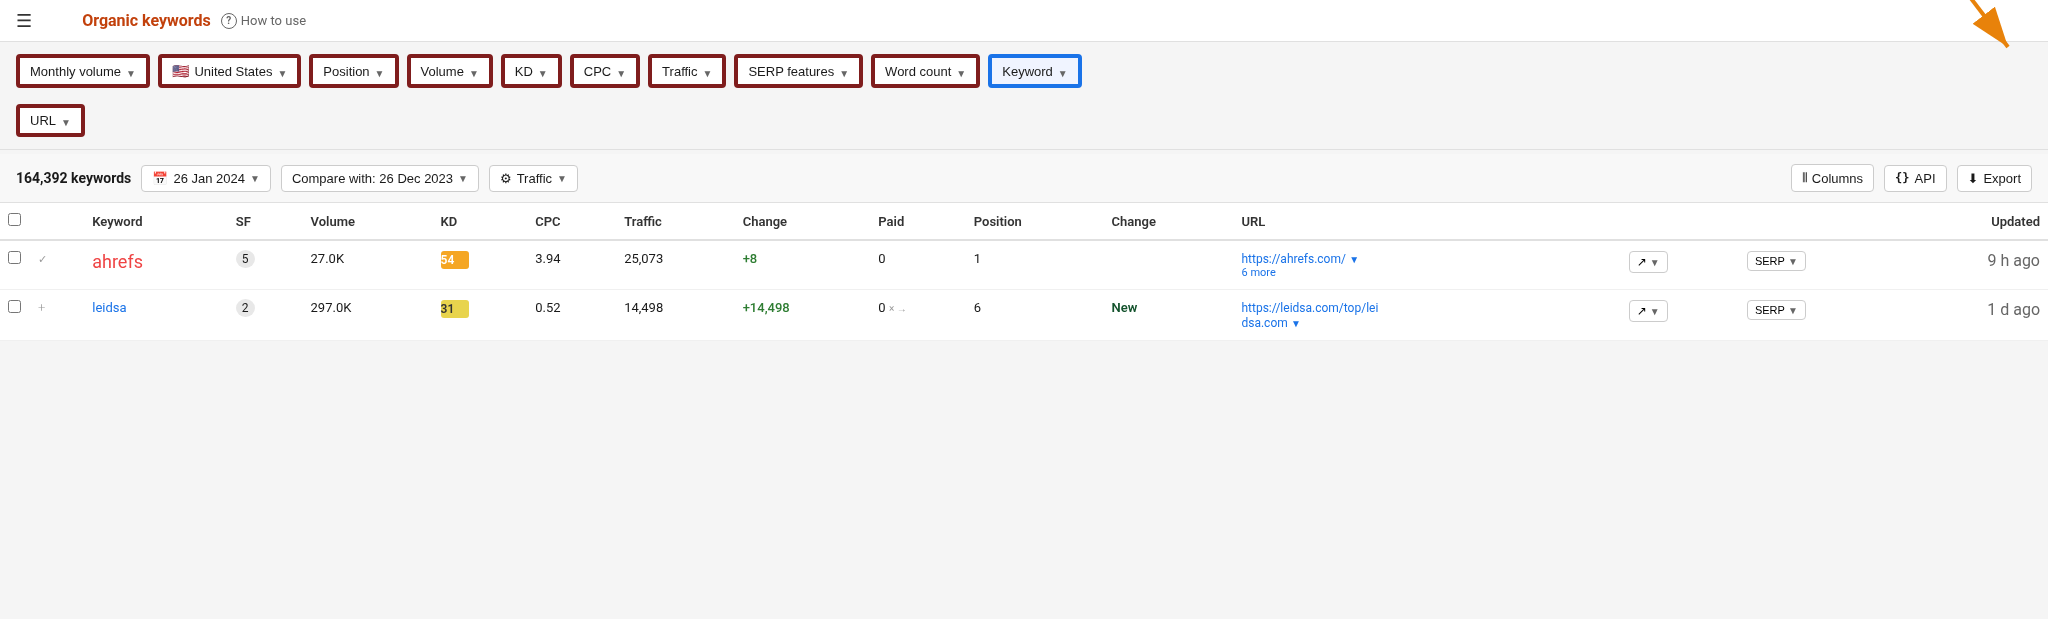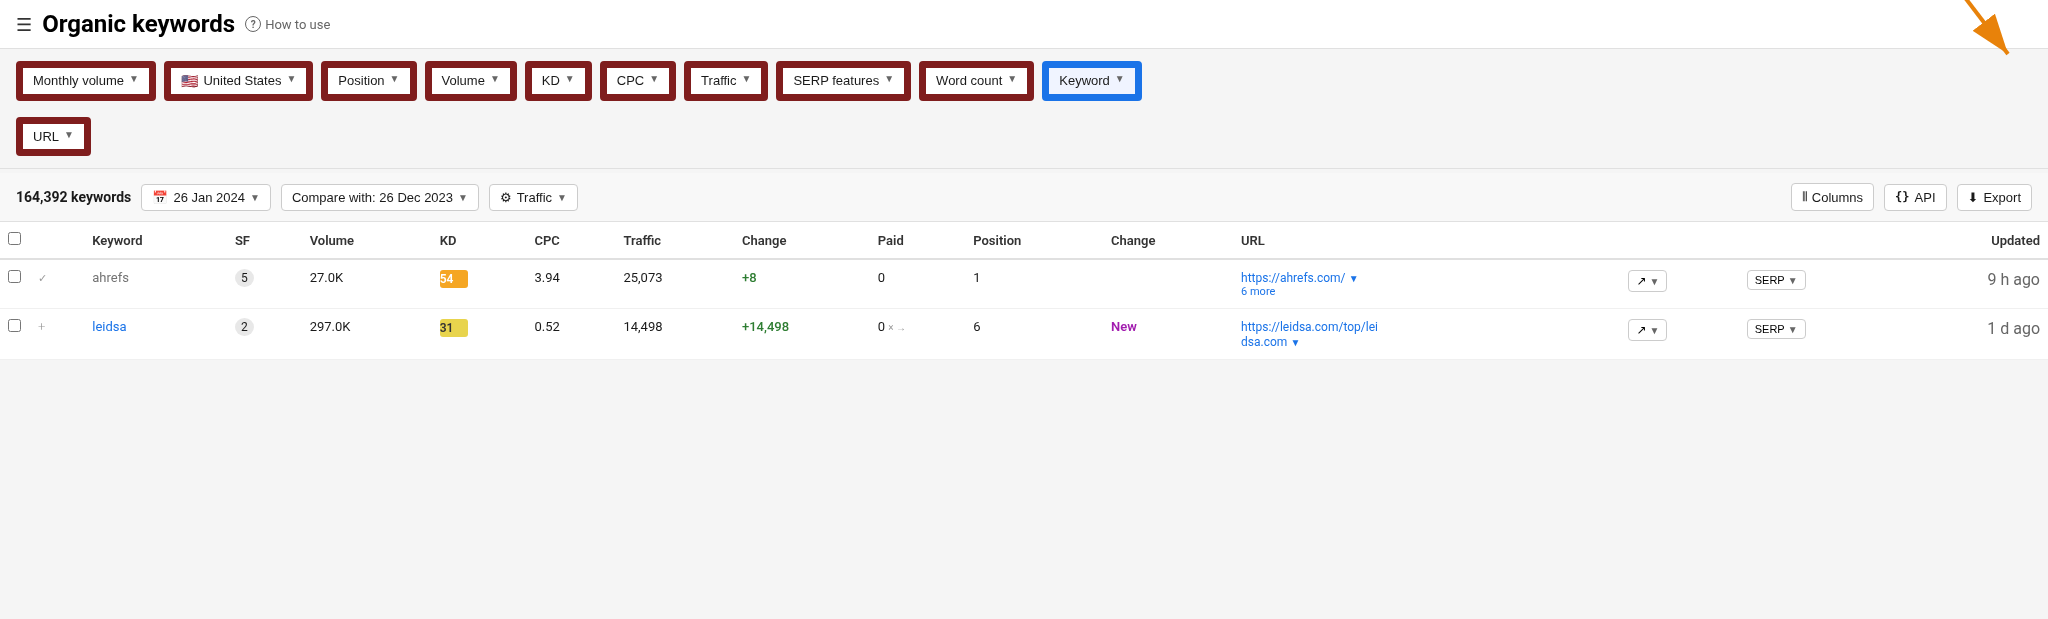--- a/index.html
+++ b/index.html
@@ -15,23 +15,24 @@
       padding: 10px 16px;
       display: flex;
       align-items: center;
       gap: 10px;
       border-bottom: 1px solid #e0e0e0;
     }
 
     .hamburger-icon { font-size: 18px; cursor: pointer; color: #333; }
 
     .page-title {
-      font-size: 24px;
+      font-size: 16px;
       font-weight: 700;
-      color: #000000;
+      color: #c2410c;
+      margin-left: 40px;
     }
 
     .how-to-use {
       display: flex;
       align-items: center;
       gap: 4px;
       color: #666;
       font-size: 13px;
       cursor: pointer;
     }
@@ -41,27 +42,27 @@
       padding: 12px 16px;
       display: flex;
       flex-wrap: wrap;
       gap: 8px;
       border-bottom: 1px solid #e0e0e0;
       position: relative;
     }
 
     .filter-btn {
       background: #fff;
-      border: 7px solid #7f1d1d;
+      border: 4px solid #7f1d1d;
       border-radius: 4px;
       padding: 5px 10px;
       font-size: 13px;
       cursor: pointer;
       display: flex;
-      align-items: flex-start;
+      align-items: flex-end;
       gap: 5px;
       color: #1a1a1a;
       white-space: nowrap;
     }
 
     .flag { font-size: 14px; }
 
     .dropdown-arrow { font-size: 10px; color: #666; }
 
     .toolbar-bar {
@@ -144,21 +145,21 @@
       font-size: 12px;
       text-align: right;
     }
 
     .more-text {
       font-size: 11px;
       color: #666;
     }
 
     .change-positive { color: #2e7d32; font-weight: 500; }
-    .change-new { color: #a21caf; font-weight: 600; }
+    .change-new { color: #14532d; font-weight: 600; }
 
     .serp-btn {
       background: #fff;
       border: 1px solid #ccc;
       border-radius: 4px;
       padding: 3px 7px;
       font-size: 11px;
       cursor: pointer;
       display: inline-flex;
       align-items: center;
@@ -337,21 +338,21 @@
     <tbody>
 
       <tr>
         <td class="checkbox-cell">
           <input type="checkbox" style="cursor: pointer;">
         </td>
         <td>
           <span class="check-icon">✓</span>
         </td>
         <td>
-          <a href="#" style="color:#737373;text-decoration:none;font-size:13px;">ahrefs</a>
+          <a href="#" style="color:#ef4444;text-decoration:none;font-size:18px;">ahrefs</a>
         </td>
         <td>
           <span style="background:#e8e8e8;border-radius:50%;padding:2px 6px;font-size:12px;">5</span>
         </td>
         <td>
           <span>27.0K</span>
         </td>
         <td>
           <span class="kd-badge kd-orange">54</span>
         </td>

